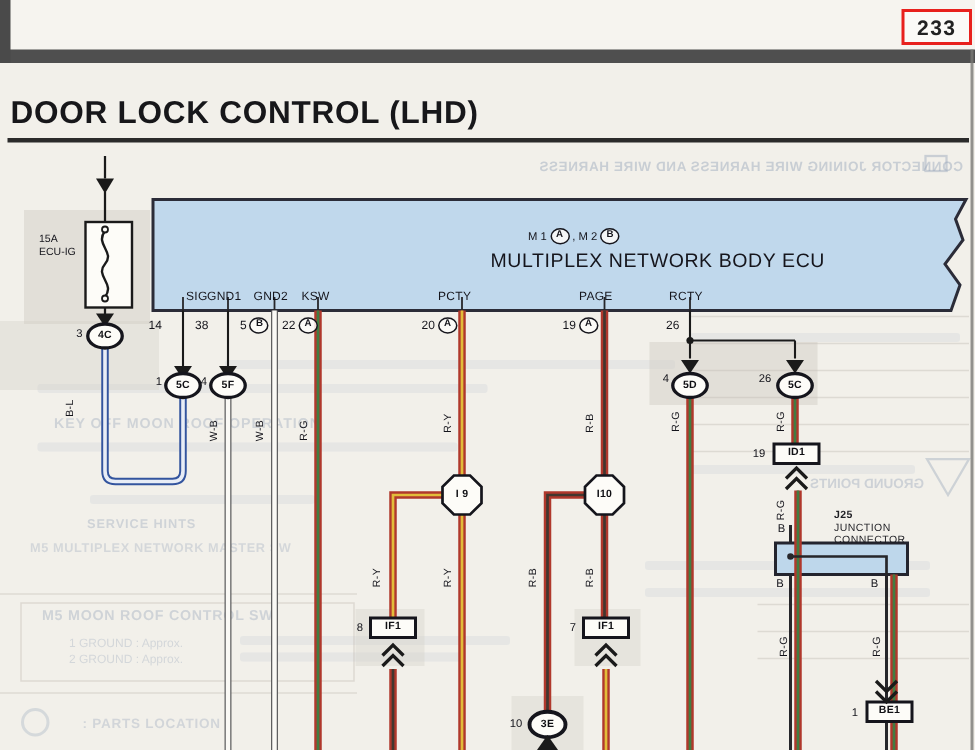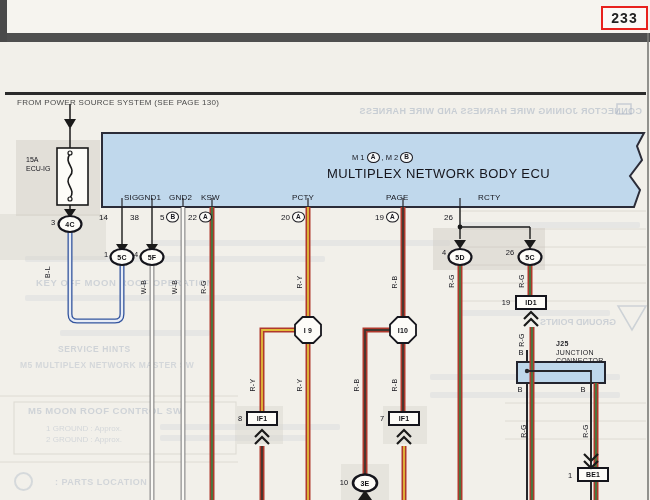--- a/index.html
+++ b/index.html
@@ -36,22 +36,22 @@
 </head>
 <body>
 
 <div id="page">
 
   <div class="abs topstrip"></div>
   <div class="abs topbar"></div>
   <div class="abs corner"></div>
   <div class="abs pagenum">233</div>
 
+  <div class="abs title">DOOR LOCK CONTROL (LHD)</div>
   <div class="abs rule"></div>
-  <div class="abs subtitle">FROM POWER SOURCE SYSTEM (SEE PAGE 130)</div>
 
   <div class="bleed mir" style="left:230px;top:106px;width:412px;font-size:9px;font-weight:bold;opacity:.45;letter-spacing:.4px;">CONNECTOR JOINING WIRE HARNESS AND WIRE HARNESS</div>
   <div class="bleed mir" style="left:540px;top:317px;font-size:9px;font-weight:bold;opacity:.4;">GROUND POINTS</div>
   <div class="bleed" style="left:36px;top:277px;font-size:9.5px;font-weight:bold;opacity:.38;letter-spacing:.6px;">KEY OFF MOON ROOF OPERATION</div>
   <div class="bleed" style="left:58px;top:344px;font-size:8.5px;font-weight:bold;opacity:.38;letter-spacing:.6px;">SERVICE HINTS</div>
   <div class="bleed" style="left:20px;top:360px;font-size:8.5px;font-weight:bold;opacity:.32;letter-spacing:.4px;">M5 MULTIPLEX NETWORK MASTER SW</div>
   <div class="bleed" style="left:28px;top:405px;font-size:9.5px;font-weight:bold;opacity:.38;letter-spacing:.5px;">M5 MOON ROOF CONTROL SW</div>
   <div class="bleed" style="left:46px;top:424px;font-size:8px;opacity:.33;">1  GROUND : Approx.</div>
   <div class="bleed" style="left:46px;top:435px;font-size:8px;opacity:.33;">2  GROUND : Approx.</div>
   <div class="bleed" style="left:55px;top:477px;font-size:9px;font-weight:bold;opacity:.35;letter-spacing:.5px;">: PARTS LOCATION</div>
@@ -229,21 +229,21 @@
     <span class="circ">B</span>
   </div>
   <div class="abs ecuname">MULTIPLEX NETWORK BODY ECU</div>
 
   <div class="pinlab" style="left:112px;top:193px;padding-left:12px;">SIG</div>
   <div class="pinlab" style="left:138px;top:193px;">GND1</div>
   <div class="pinlab" style="left:169px;top:193px;">GND2</div>
   <div class="pinlab" style="left:201px;top:193px;text-align:right;">KSW</div>
   <div class="pinlab" style="left:292px;top:193px;">PCTY</div>
   <div class="pinlab" style="left:386px;top:193px;">PAGE</div>
-  <div class="pinlab" style="left:446px;top:193px;margin-left:32px;">RCTY</div>
+  <div class="pinlab" style="left:446px;top:193px;">RCTY</div>
 
   <div class="pingrp" style="left:99px;top:217px;">
     <span>14</span>
     </div>
   <div class="pingrp" style="left:130px;top:217px;">
     <span>38</span>
     </div>
   <div class="pingrp" style="left:160px;top:217px;">
     <span>5</span>
     <span class="circ">B</span>

